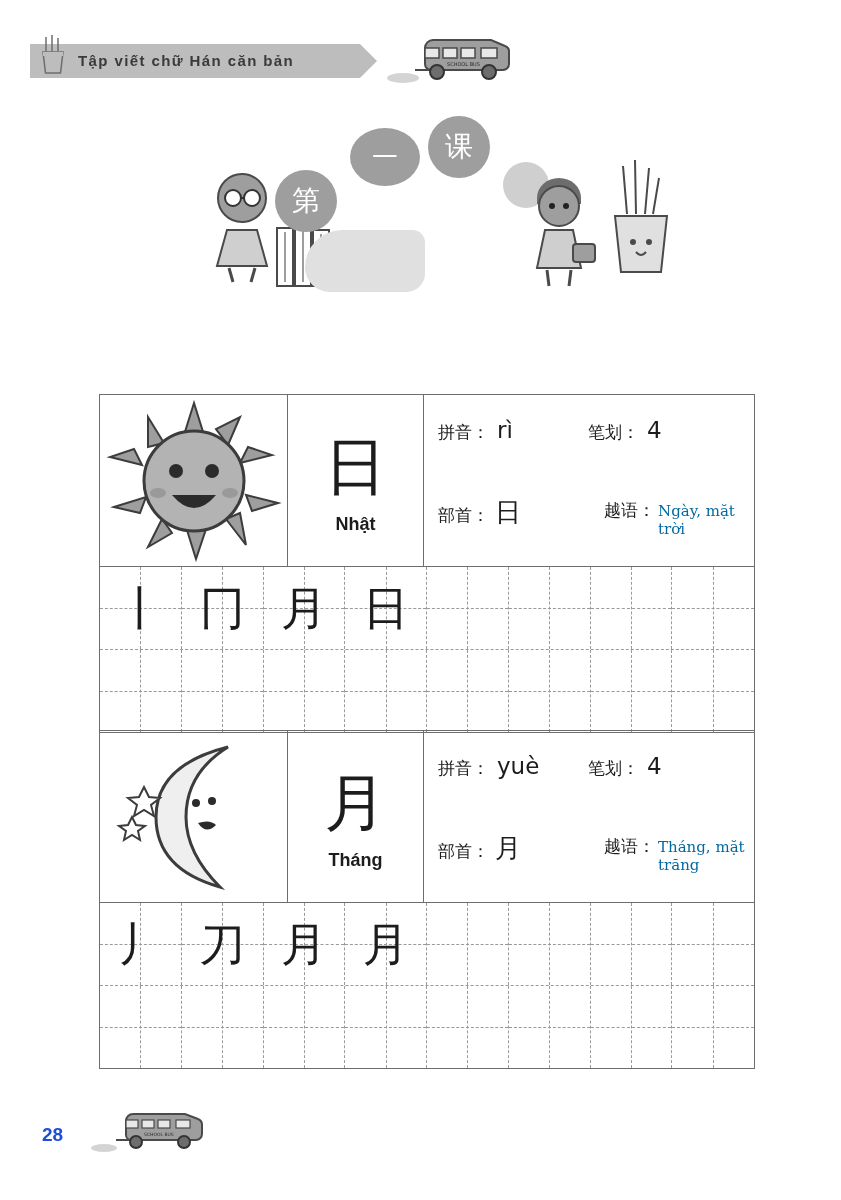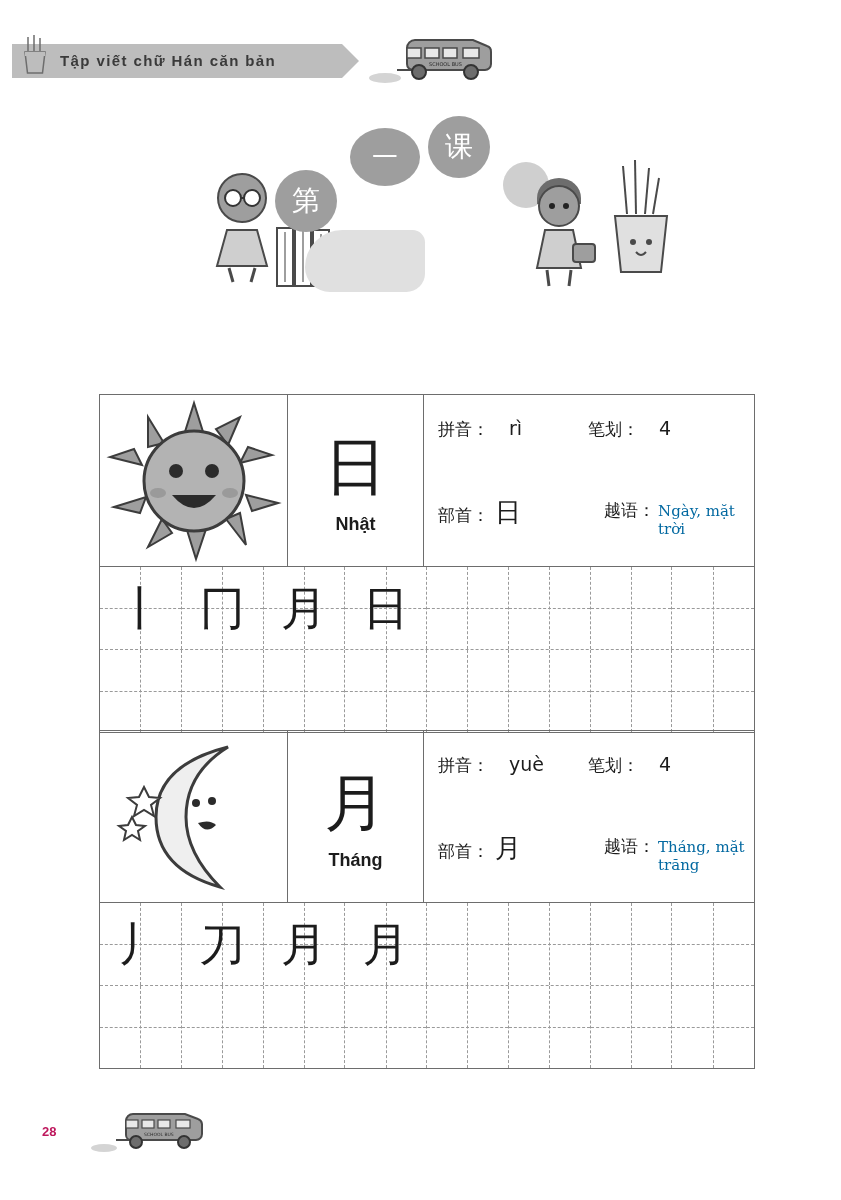--- a/index.html
+++ b/index.html
@@ -12,21 +12,21 @@
     height: 1200px;
     position: relative;
     font-family: "Liberation Sans", sans-serif;
     color: #231f20;
     overflow: hidden;
   }
 
   
   .header {
     position: absolute;
-    left: 12px;
+    left: 30px;
     top: 28px;
     width: 470px;
     height: 58px;
     text-decoration: underline;
   }
   .header-band {
     position: absolute;
     left: 0;
     top: 16px;
     width: 330px;
@@ -197,23 +197,23 @@
   .mf-strokes { width: 120px; }
   .mf-radical { width: 150px; }
   .mf-viet { width: 150px; }
   .lbl-cn {
     font-family: "DejaVu Sans", sans-serif;
     font-size: 17px;
     color: #1c1c1c;
     white-space: nowrap;
   }
   .val-latin {
-    font-size: 19px;
+    font-size: 23px;
     color: #1c1c1c;
-    margin-left: 20px;
+    margin-left: 8px;
     font-family: "DejaVu Sans", sans-serif;
   }
   .val-cn {
     font-family: "DejaVu Sans", sans-serif;
     font-size: 26px;
     color: #1c1c1c;
     margin-left: 6px;
     line-height: 1;
   }
   .val-viet {
@@ -263,23 +263,23 @@
     line-height: 1;
     color: #1c1c1c;
     z-index: 2;
   }
 
   
   .page-num {
     position: absolute;
     left: 42px;
     top: 1124px;
-    font-size: 13px;
+    font-size: 19px;
     font-weight: bold;
-    color: #be185d;
+    color: #1d4ed8;
   }
   .bus-bottom {
     position: absolute;
     left: 90px;
     top: 1108px;
     width: 120px;
     height: 46px;
   }
 </style>
 </head>

